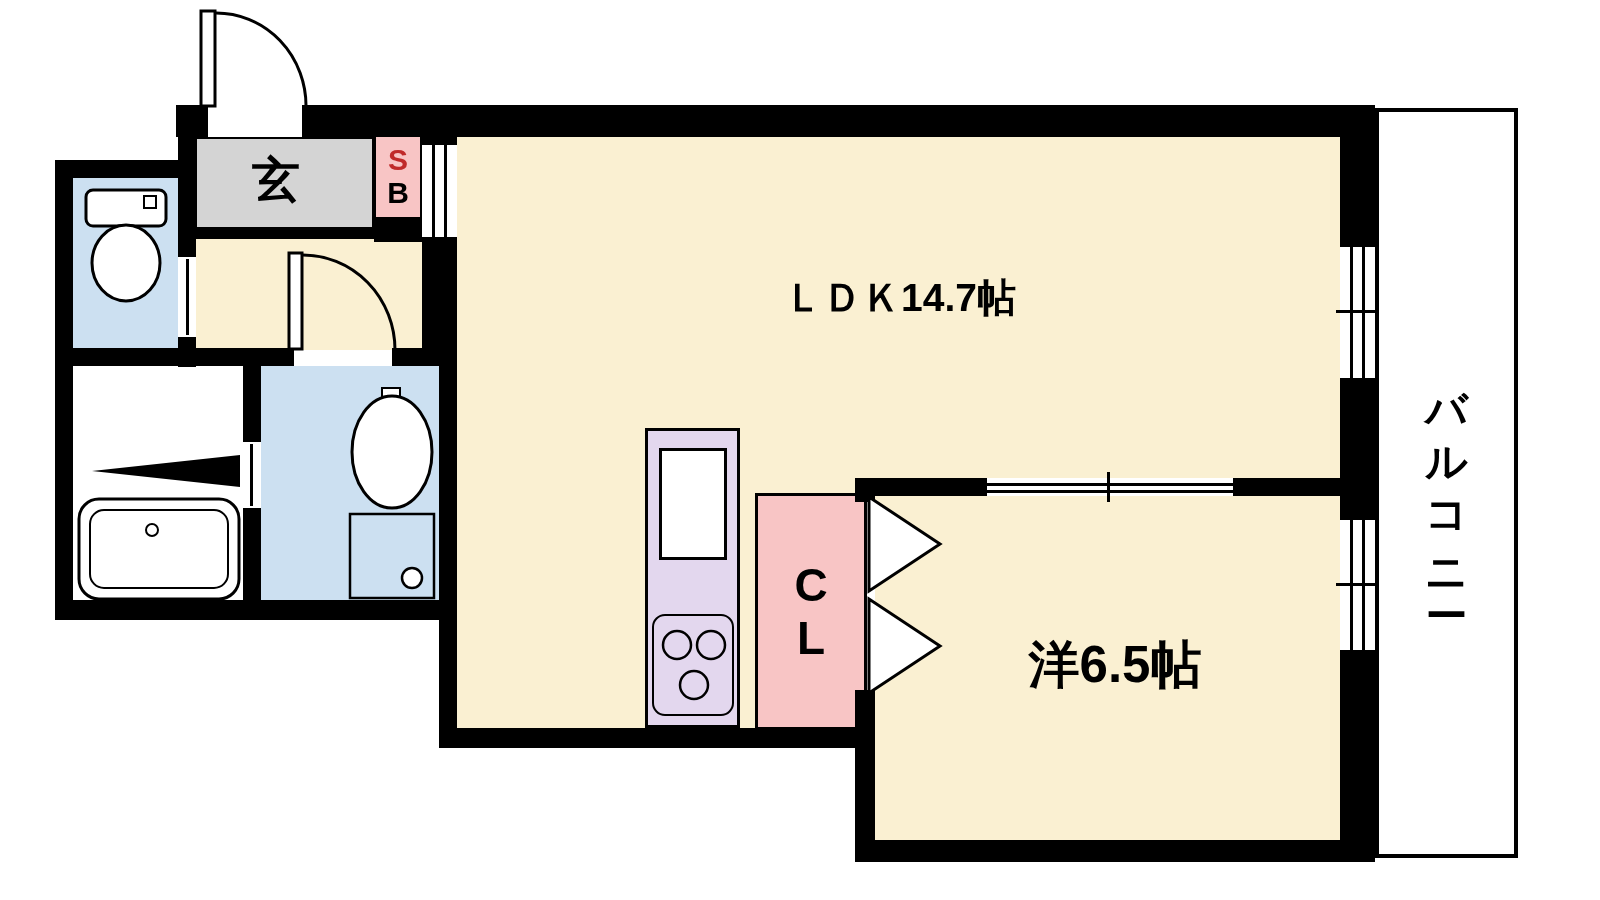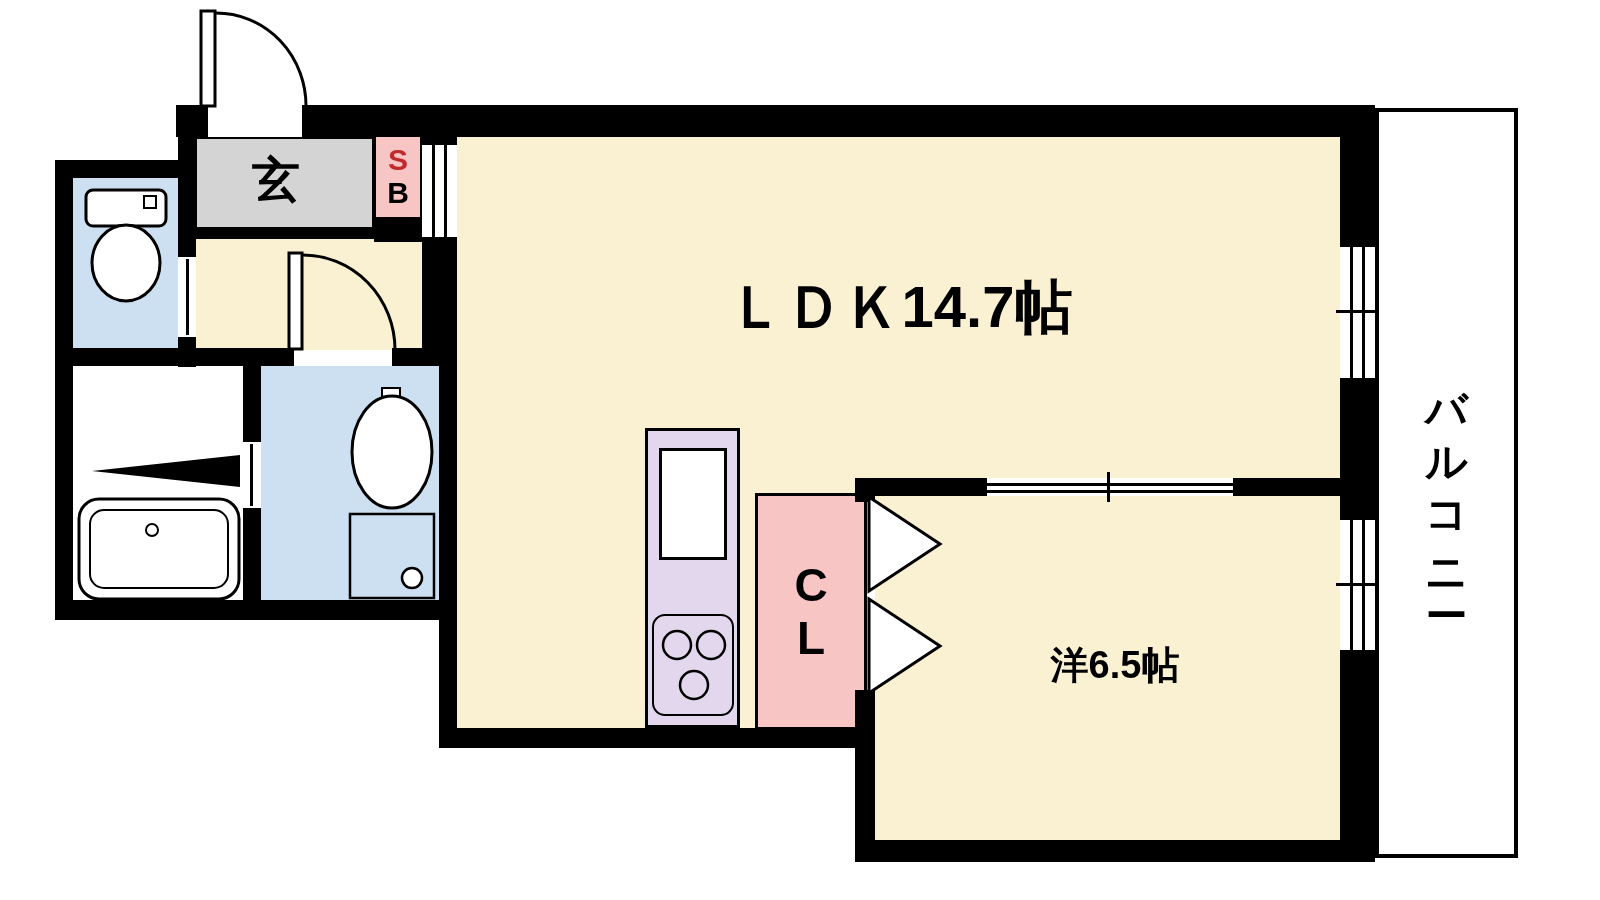--- a/index.html
+++ b/index.html
@@ -142,17 +142,17 @@
 
   <div class="fixture lav" style="left:645px;top:428px;width:95px;height:300px;border:3px solid #000"></div>
   <div class="fixture whitefill" style="left:659px;top:448px;width:68px;height:112px;border:3px solid #000"></div>
   <svg class="fixture" style="left:650px;top:612px" width="86" height="106" viewBox="0 0 86 106">
     <rect x="3" y="3" width="80" height="100" rx="12" fill="none" stroke="#000" stroke-width="2"></rect>
     <circle cx="27" cy="33" r="14" fill="none" stroke="#000" stroke-width="2.5"></circle>
     <circle cx="61" cy="33" r="14" fill="none" stroke="#000" stroke-width="2.5"></circle>
     <circle cx="44" cy="73" r="14" fill="none" stroke="#000" stroke-width="2.5"></circle>
   </svg>
 
-  <div class="label" style="left:620px;top:270px;width:560px;height:76px;font-size:58px">ＬＤＫ14.7帖</div>
-  <div class="label" style="left:950px;top:630px;width:330px;height:70px;font-size:38px">洋6.5帖</div>
+  <div class="label" style="left:620px;top:260px;width:560px;height:76px;font-size:39px">ＬＤＫ14.7帖</div>
+  <div class="label" style="left:950px;top:630px;width:330px;height:70px;font-size:51px">洋6.5帖</div>
   <div class="label" style="left:233px;top:146px;width:86px;height:68px;font-size:48px">玄</div>
 
 </div>
 
 </body></html>

